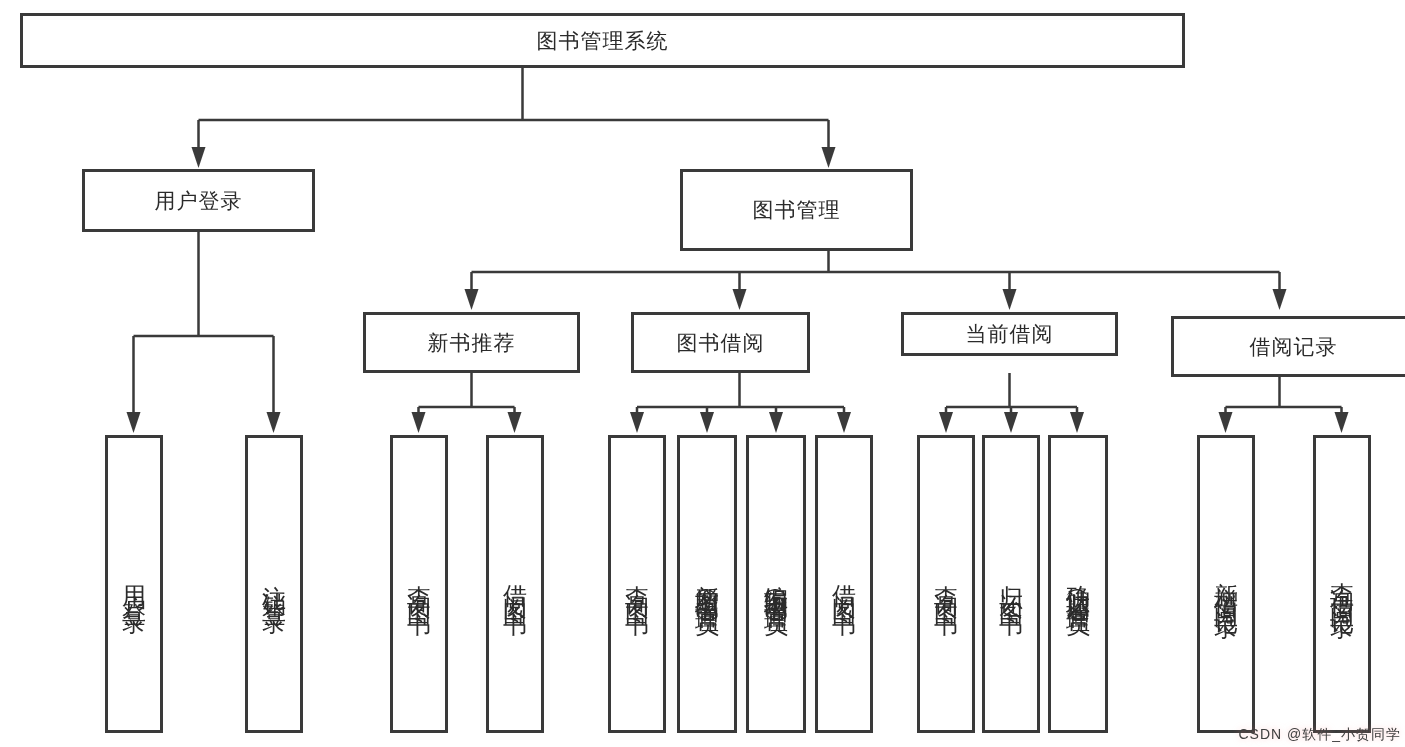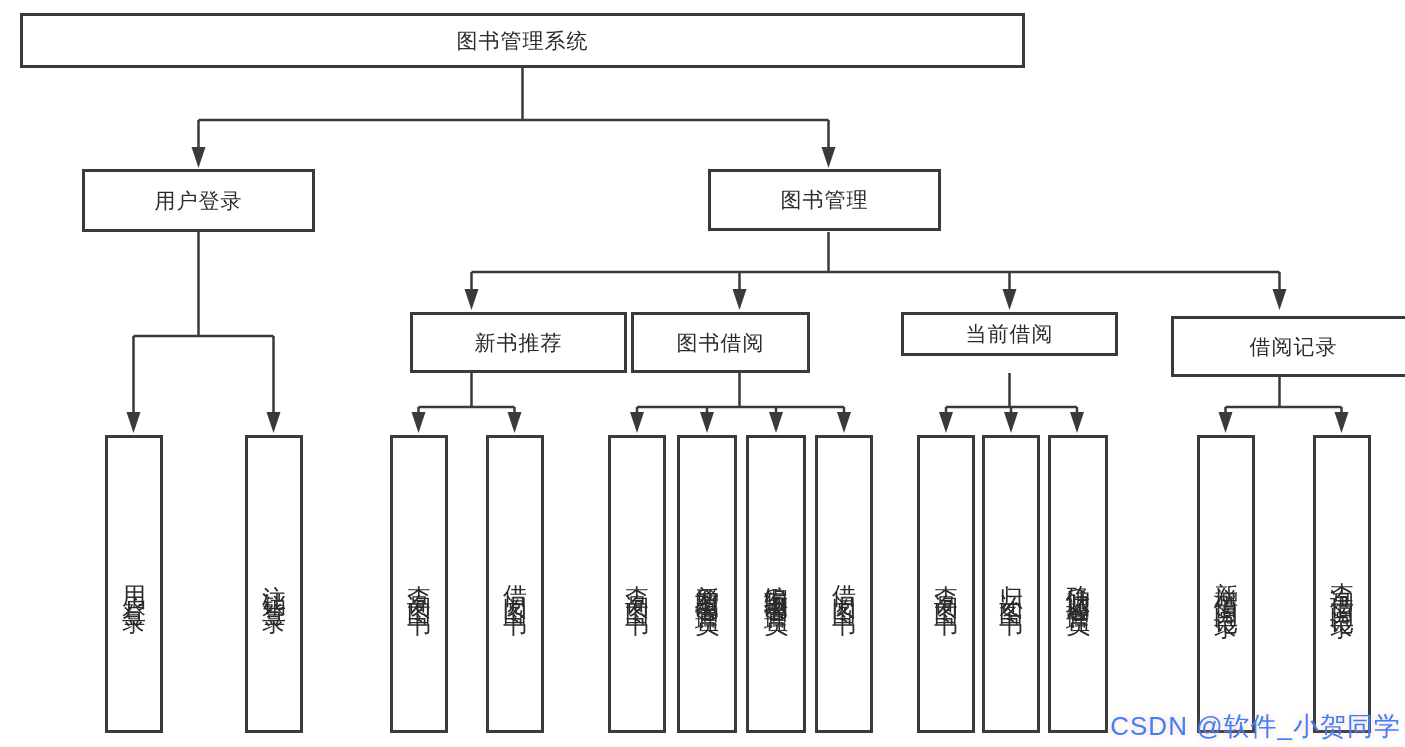--- a/index.html
+++ b/index.html
@@ -43,22 +43,22 @@
     color: #2b2b2b;
     line-height: 1;
   }
   .ls4 { letter-spacing: 9px; }
   .ls6 { letter-spacing: 7px; }
   .ls9 { letter-spacing: 4px; }
   .watermark {
     position: absolute;
     right: 4px;
     bottom: 3px;
-    font-size: 26px;
-    color: #3b82f6;
+    font-size: 14px;
+    color: #404040;
     letter-spacing: 1px;
     text-shadow: 0 0 6px rgba(255, 160, 160, 0.55);
     white-space: nowrap;
     z-index: 5;
   }
 </style>
 </head>
 <body>
 
 <div class="canvas">
@@ -99,32 +99,32 @@
       <polygon points="769,412 783,412 776,433"></polygon>
       <polygon points="837,412 851,412 844,433"></polygon>
       <polygon points="939,412 953,412 946,433"></polygon>
       <polygon points="1004,412 1018,412 1011,433"></polygon>
       <polygon points="1070,412 1084,412 1077,433"></polygon>
       <polygon points="1218.5,412 1232.5,412 1225.5,433"></polygon>
       <polygon points="1334.5,412 1348.5,412 1341.5,433"></polygon>
     </g>
   </svg>
 
-  <div class="box" style="left:20px; top:13px; width:1005px; height:55px;">
+  <div class="box" style="left:20px; top:13px; width:1165px; height:55px;">
     <span class="hlabel">图书管理系统</span>
   </div>
 
   <div class="box" style="left:82px; top:169px; width:233px; height:63px;">
     <span class="hlabel">用户登录</span>
   </div>
-  <div class="box" style="left:708px; top:169px; width:233px; height:62px;">
+  <div class="box" style="left:680px; top:169px; width:233px; height:82px;">
     <span class="hlabel">图书管理</span>
   </div>
 
-  <div class="box" style="left:363px; top:312px; width:217px; height:61px;margin-left:47px;">
+  <div class="box" style="left:363px; top:312px; width:217px; height:61px;">
     <span class="hlabel">新书推荐</span>
   </div>
   <div class="box" style="left:631px; top:312px; width:179px; height:61px;">
     <span class="hlabel">图书借阅</span>
   </div>
   <div class="box" style="left:901px; top:312px; width:217px; height:44px;">
     <span class="hlabel">当前借阅</span>
   </div>
   <div class="box" style="left:1171px; top:316px; width:245px; height:61px;">
     <span class="hlabel">借阅记录</span>

